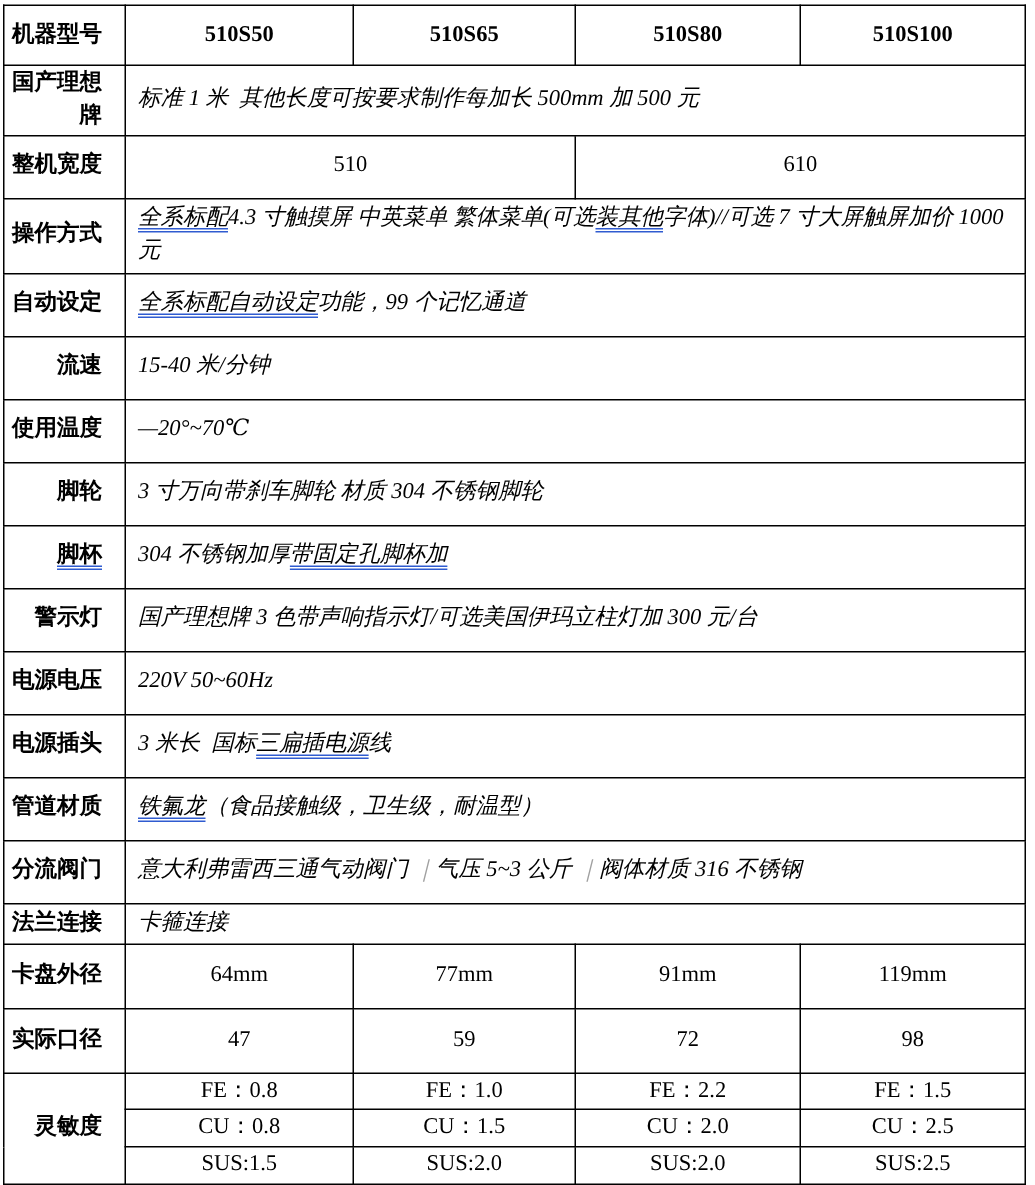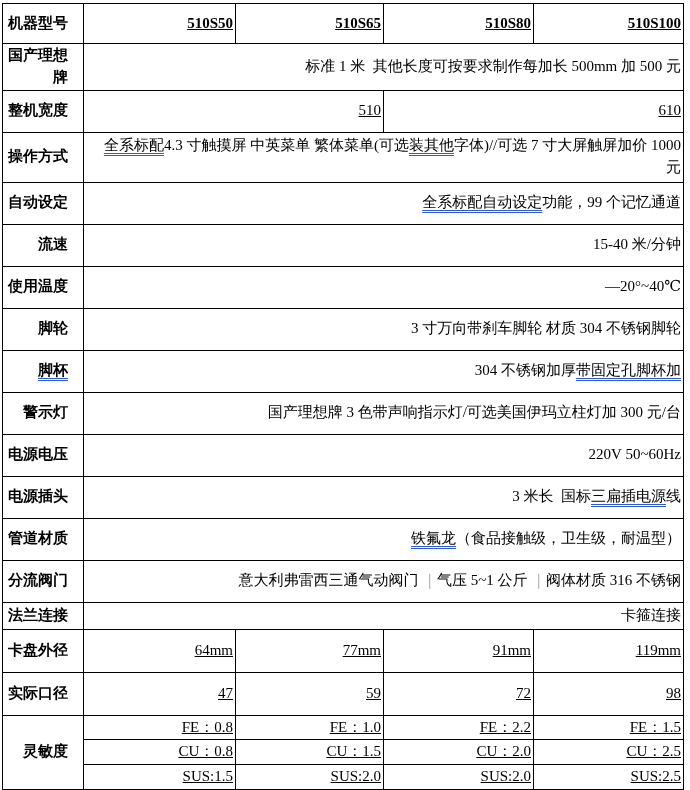--- a/index.html
+++ b/index.html
@@ -30,24 +30,25 @@
     white-space:pre-wrap;
     line-height:1.45;
     overflow:hidden;
   }
   .lbl{
     font-weight:bold;
     text-align:right;
     padding-right:15px !important;
   }
   .val{
-    text-align:right;
+    text-align:left;
     padding-left:8px !important;
+    font-style:italic;
   }
-  .ctr{text-align:right;text-decoration:underline;}
+  .ctr{text-align:center;}
   .bold{font-weight:bold;}
   tr.h40{height:40px;} tr.h42{height:42px;} tr.h50{height:50px;}
   tr.h43{height:43px;margin-top:10px;} tr.h27{height:27px;} tr.h23{height:23px;}
   tr.h30{height:30px;}
   .gu{
     text-decoration:underline;
     text-decoration-style:double;
     text-decoration-color:var(--grammar_underline);
     text-decoration-thickness:1px;
     text-underline-offset:3px;
@@ -97,21 +98,21 @@
         <td class="val" colspan="4"><span class="gu">全系标配自动设定</span><span>功能，99 个记忆通道</span></td>
       </tr>
 
       <tr class="h42">
         <td class="lbl">流速</td>
         <td class="val" colspan="4">15-40 米/分钟</td>
       </tr>
 
       <tr class="h42">
         <td class="lbl">使用温度</td>
-        <td class="val" colspan="4">—20°~40℃</td>
+        <td class="val" colspan="4">—20°~70℃</td>
       </tr>
 
       <tr class="h42">
         <td class="lbl">脚轮</td>
         <td class="val" colspan="4">3 寸万向带刹车脚轮 材质 304 不锈钢脚轮</td>
       </tr>
 
       <tr class="h42">
         <td class="lbl"><span class="gu">脚杯</span></td>
         <td class="val" colspan="4"><span>304 不锈钢加厚</span><span class="gu">带固定孔脚杯加</span></td>
@@ -132,21 +133,21 @@
         <td class="val" colspan="4"><span>3 米长  国标</span><span class="gu">三扁插电源</span><span>线</span></td>
       </tr>
 
       <tr class="h42">
         <td class="lbl">管道材质</td>
         <td class="val" colspan="4"><span class="gu">铁氟龙</span><span>（食品接触级，卫生级，耐温型）</span></td>
       </tr>
 
       <tr class="h42">
         <td class="lbl">分流阀门</td>
-        <td class="val" colspan="4"><span>意大利弗雷西三通气动阀门 </span><span class="sep">｜</span><span>气压 5~1 公斤 </span><span class="sep">｜</span><span>阀体材质 316 不锈钢</span></td>
+        <td class="val" colspan="4"><span>意大利弗雷西三通气动阀门 </span><span class="sep">｜</span><span>气压 5~3 公斤 </span><span class="sep">｜</span><span>阀体材质 316 不锈钢</span></td>
       </tr>
 
       <tr class="h27">
         <td class="lbl">法兰连接</td>
         <td class="val" colspan="4">卡箍连接</td>
       </tr>
 
       <tr class="h43">
         <td class="lbl">卡盘外径</td>
         <td class="ctr">64mm</td>

